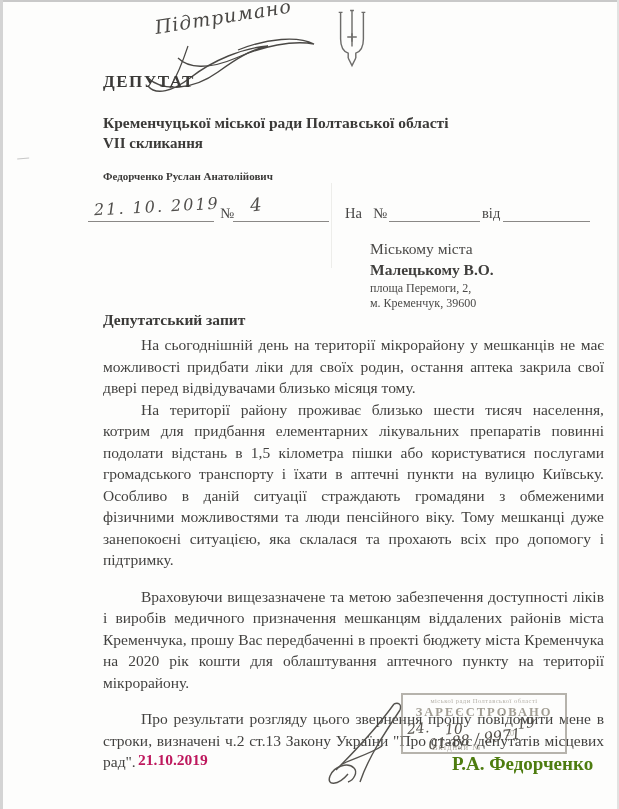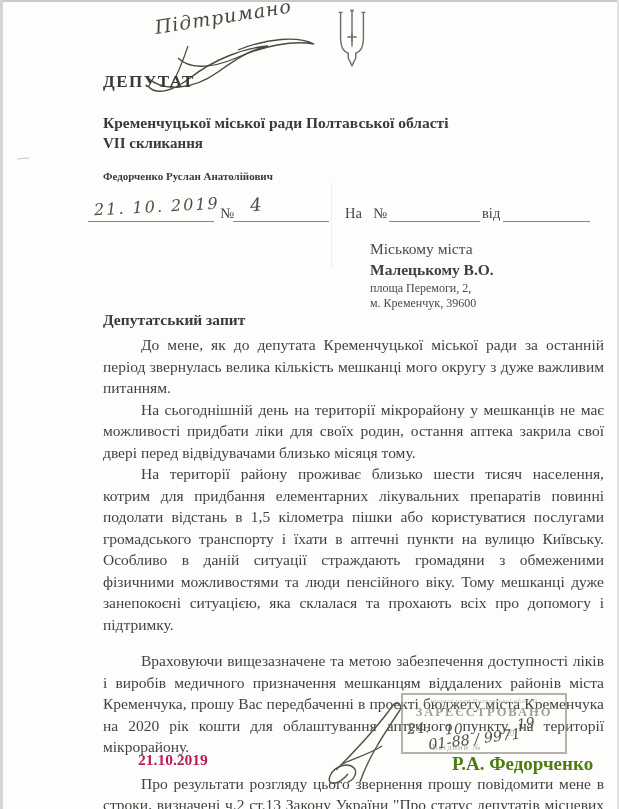--- a/index.html
+++ b/index.html
@@ -123,21 +123,20 @@
   <div class="addressee">
     <div class="addr-1">Міському міста</div>
     <div class="addr-2">Малецькому В.О.</div>
     <div class="addr-3">площа Перемоги, 2,</div>
     <div class="addr-4">м. Кременчук, 39600</div>
   </div>
 
   <div class="doc-heading">Депутатський запит</div>
 
   <div class="body-text">
-    <p>До мене, як до депутата Кременчуцької міської ради за останній період звернулась велика кількість мешканці мого округу з дуже важливим питанням.</p>
     <p>На сьогоднішній день на території мікрорайону у мешканців не має можливості придбати ліки для своїх родин, остання аптека закрила свої двері перед відвідувачами близько місяця тому.</p>
     <p class="gap-after">На території району проживає близько шести тисяч населення, котрим для придбання елементарних лікувальних препаратів повинні подолати відстань в 1,5 кілометра пішки або користуватися послугами громадського транспорту і їхати в аптечні пункти на вулицю Київську. Особливо в даній ситуації страждають громадяни з обмеженими фізичними можливостями та люди пенсійного віку. Тому мешканці дуже занепокоєні ситуацією, яка склалася та прохають всіх про допомогу і підтримку.</p>
     <p class="gap-after">Враховуючи вищезазначене та метою забезпечення доступності ліків і виробів медичного призначення мешканцям віддалених районів міста Кременчука, прошу Вас  передбаченні в проекті бюджету міста Кременчука на 2020 рік кошти для облаштування аптечного пункту на території мікрорайону.</p>
     <p>Про результати розгляду цього звернення прошу повідомити мене в строки, визначені ч.2 ст.13 Закону України "Про статус депутатів місцевих рад".</p>
 
   </div>
 
   <div class="foot-date">21.10.2019</div>
 
   <svg class="signature" viewBox="0 0 92 100">

